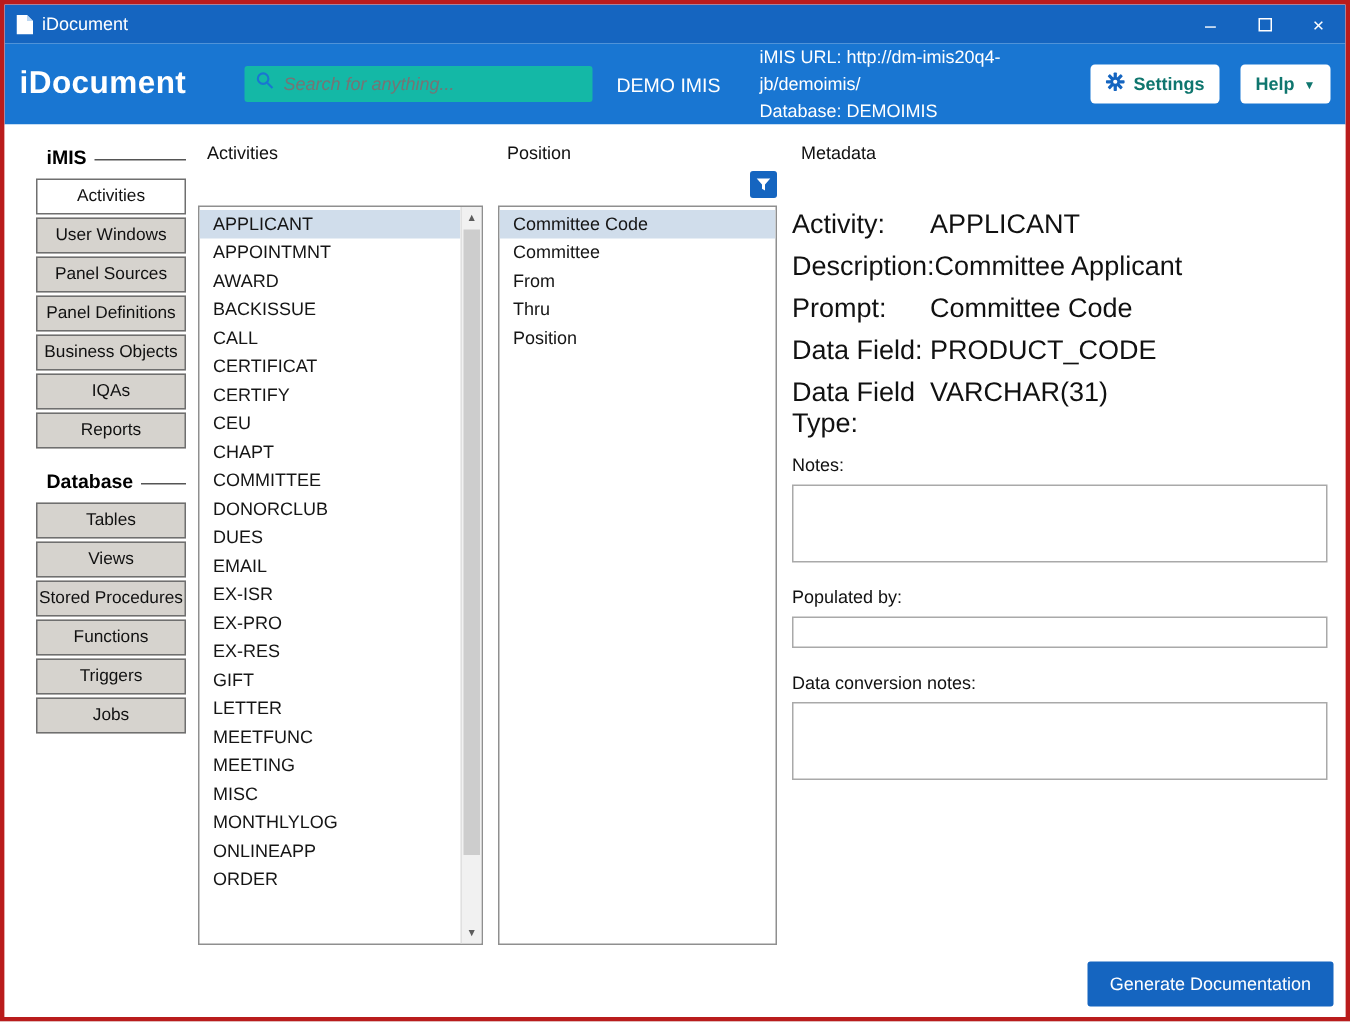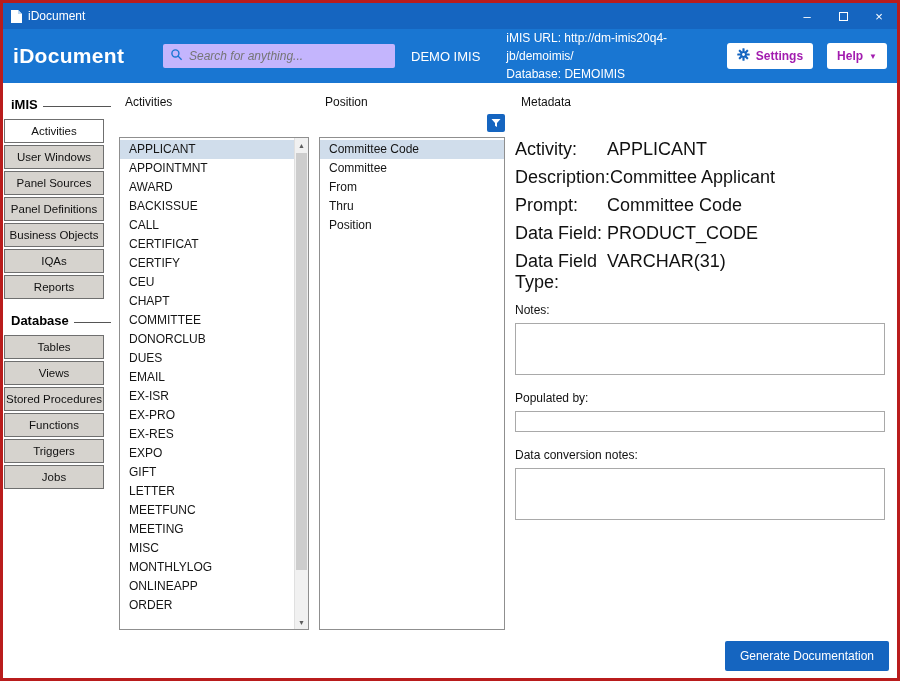--- a/index.html
+++ b/index.html
@@ -27,42 +27,42 @@
   }
   .maxbox { width: 9px; height: 9px; border: 1px solid #fff; display: inline-block; }
 
   
   .header {
     flex: 0 0 46px; background: #1976d2; color: #fff;
     display: flex; align-items: center; padding: 0 10px;
   }
   .logo { font-size: 21px; font-weight: bold; width: 150px; letter-spacing: .3px; }
   .searchbox {
-    background: #c4b5fd; height: 24px; width: 232px; border-radius: 2px;
+    background: #14b8a6; height: 24px; width: 232px; border-radius: 2px;
     display: flex; align-items: center; padding: 0 7px; gap: 6px;
   }
   .searchbox input {
     border: none; outline: none; flex: 1; font-size: 12px; font-style: italic;
     color: #444; font-family: inherit; background: transparent;
   }
   .env { font-size: 13px; font-weight: normal; margin-left: 16px; white-space: nowrap; }
   .conn { font-size: 12px; line-height: 1.5; margin-left: 26px; flex: 1; }
   .btn-white {
-    background: #fff; color: #a21caf; border: none; border-radius: 3px;
+    background: #fff; color: #0f766e; border: none; border-radius: 3px;
     height: 26px; padding: 0 10px; font-size: 12px; font-weight: bold;
     display: inline-flex; align-items: center; gap: 6px; font-family: inherit; cursor: pointer;
     white-space: nowrap;
   }
   .btn-white + .btn-white { margin-left: 14px; }
   .caret { font-size: 8px; }
 
   
   .body { flex: 1 1 auto; display: flex; background: #fff; overflow: hidden; }
 
-  .sidebar { flex: 0 0 112px; padding: 8px 4px 0 0; }
+  .sidebar { flex: 0 0 112px; padding: 8px 4px 0 20px; }
   .side-heading {
     display: flex; align-items: center; gap: 5px;
     font-size: 13px; font-weight: bold; color: #000; margin: 6px 0 7px 8px;
   }
   .side-heading .rule { flex: 1; border-top: 1px solid #555; margin-top: 3px; }
   .side-tab {
     width: 100px; border: 1px solid #6f6f6f; background: #d6d3ce; color: #111;
     text-align: center; font-size: 11.5px; padding: 5px 1px; margin: 0 0 2px 1px;
     cursor: default; overflow: hidden; white-space: nowrap;
   }
@@ -240,21 +240,20 @@
               <div class="list-item">CERTIFY</div>
               <div class="list-item">CEU</div>
               <div class="list-item">CHAPT</div>
               <div class="list-item">COMMITTEE</div>
               <div class="list-item">DONORCLUB</div>
               <div class="list-item">DUES</div>
               <div class="list-item">EMAIL</div>
               <div class="list-item">EX-ISR</div>
               <div class="list-item">EX-PRO</div>
               <div class="list-item">EX-RES</div>
-              <div class="list-item">EXPO</div>
               <div class="list-item">GIFT</div>
               <div class="list-item">LETTER</div>
               <div class="list-item">MEETFUNC</div>
               <div class="list-item">MEETING</div>
               <div class="list-item">MISC</div>
               <div class="list-item">MONTHLYLOG</div>
               <div class="list-item">ONLINEAPP</div>
               <div class="list-item">ORDER</div>
             </div>
           <div class="scrollbar">

